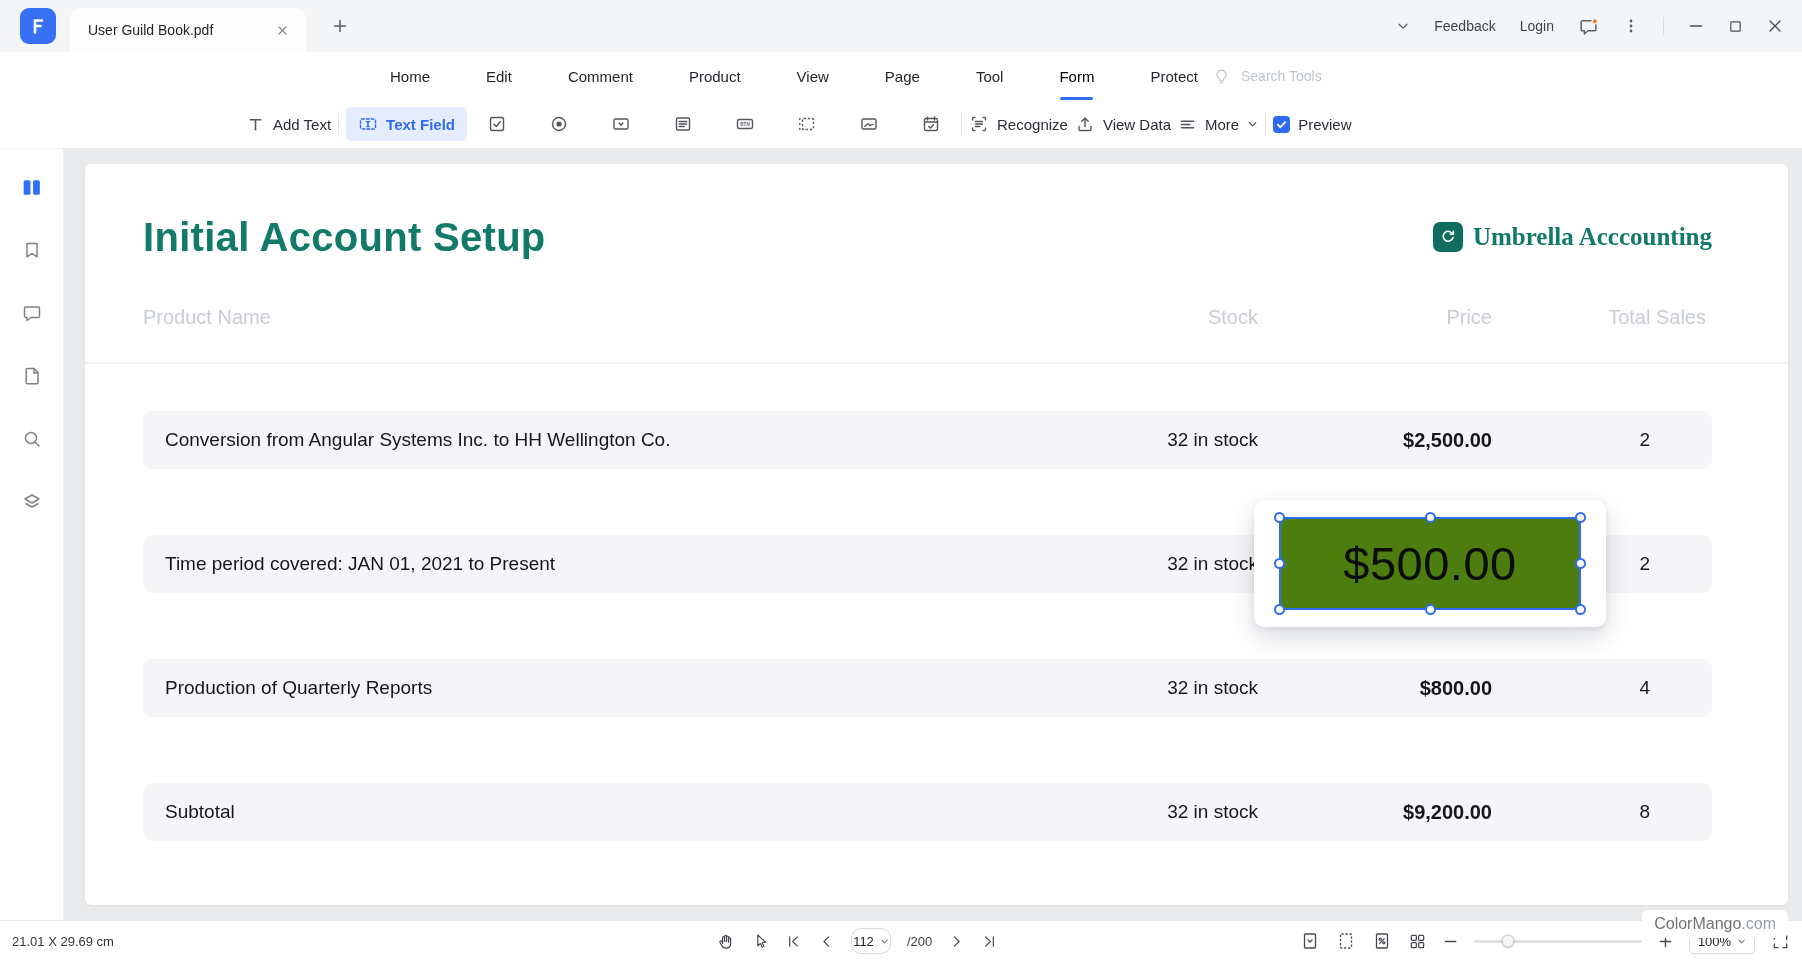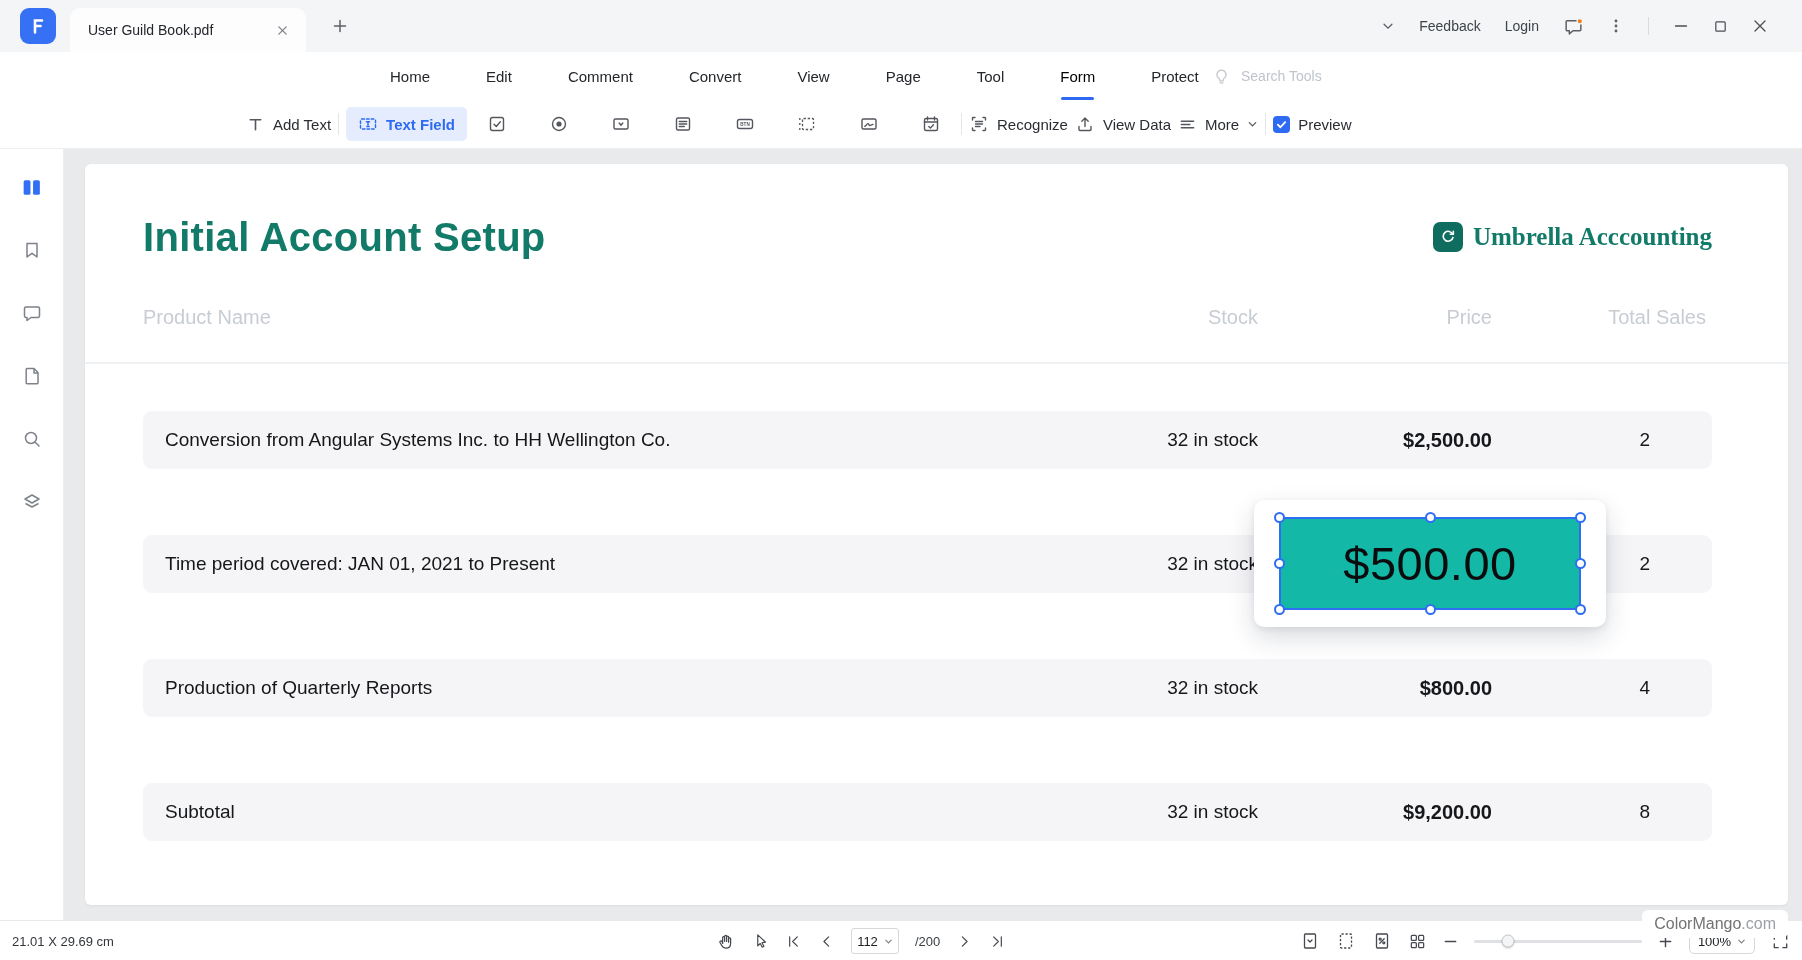--- a/index.html
+++ b/index.html
@@ -8,21 +8,21 @@
   .app{position:relative;width:1802px;height:960px;background:#f5f6f8}
   svg{display:block}
 
   
   .titlebar{position:absolute;top:0;left:0;width:100%;height:52px;display:flex;align-items:center;background:#f4f5f7}
   .logo{width:36px;height:36px;margin-left:20px;border-radius:9px;background:#3570f5;display:flex;align-items:center;justify-content:center;flex:0 0 auto}
   .tab{margin-left:14px;height:44px;align-self:flex-end;width:236px;background:#fdfdfe;border-radius:10px 10px 0 0;display:flex;align-items:center;padding:0 14px 0 18px}
   .tab-title{font-size:14px;color:#23262b;flex:1;white-space:nowrap;overflow:hidden}
   .tab-close{color:#7d828a;display:flex;align-items:center;justify-content:center;width:20px;height:20px;border-radius:4px}
   .newtab{margin-left:22px;color:#5b5f66;display:flex;align-items:center;justify-content:center;width:24px;height:24px;border-radius:4px}
-  .tb-right{margin-left:auto;display:flex;align-items:center;gap:24px;padding-right:34px;color:#5b5f66}
+  .tb-right{margin-left:auto;display:flex;align-items:center;gap:24px;padding-right:19px;color:#5b5f66}
   .tb-link{font-size:14px;color:#3f434a;cursor:default}
   .vdiv-tb{width:1px;height:18px;background:#d9dbdf}
 
   
   .menubar{position:absolute;top:52px;left:0;width:100%;height:48px;background:#ffffff;display:flex;align-items:stretch;padding-left:390px}
   .menu-items{display:flex;gap:56px}
   .menu-item{position:relative;display:flex;align-items:center;font-size:15px;color:#23262b}
   .menu-item.active{color:#000000;font-weight:400}
   .menu-item.active::after{content:"";position:absolute;left:1px;right:1px;bottom:0;height:3px;border-radius:2px;background:#2e6bf2}
   .search-tools{position:absolute;left:1212px;top:0;height:48px;display:flex;align-items:center;gap:10px}
@@ -58,33 +58,33 @@
   .h-total{text-align:right;padding-right:6px}
   .head-rule{position:absolute;left:0;right:0;top:198px;height:2px;background:#f0f1f3}
   .rows{position:absolute;left:58px;right:76px;top:247px;display:flex;flex-direction:column;gap:66px}
   .trow{height:58px;background:#f5f5f7;border-radius:9px;font-size:19px;color:#15171a}
   .cell-name{padding-left:22px}
   .cell-price{font-weight:700;font-size:20px}
   .cell-total{text-align:right;padding-right:62px}
 
   
   .field-card{position:absolute;left:1169px;top:336px;width:352px;height:127px;background:#fff;border-radius:10px;box-shadow:0 10px 26px rgba(20,30,55,.16),0 2px 6px rgba(20,30,55,.08)}
-  .field-box{position:absolute;left:25px;top:17px;right:25px;bottom:17px;background:#14b8a6;border:2px solid #2f6ef2;display:flex;align-items:center;justify-content:center}
+  .field-box{position:absolute;left:25px;top:17px;right:25px;bottom:17px;background:#4d7c0f;border:2px solid #2f6ef2;display:flex;align-items:center;justify-content:center}
   .field-value{font-size:47px;font-weight:500;color:#0b0c0e;letter-spacing:.5px}
   .handle{position:absolute;width:11px;height:11px;border-radius:50%;background:#fff;border:2px solid #2f6ef2}
   .h-nw{left:-7px;top:-7px}.h-n{left:calc(50% - 5.5px);top:-7px}.h-ne{right:-7px;top:-7px}
   .h-w{left:-7px;top:calc(50% - 5.5px)}.h-e{right:-7px;top:calc(50% - 5.5px)}
   .h-sw{left:-7px;bottom:-7px}.h-s{left:calc(50% - 5.5px);bottom:-7px}.h-se{right:-7px;bottom:-7px}
 
   
   .statusbar{position:absolute;bottom:0;left:0;width:100%;height:40px;background:#fff;border-top:1px solid #e8e9eb}
   .sb-left{position:absolute;left:12px;top:0;height:40px;display:flex;align-items:center;font-size:13px;color:#33363b}
   .sb-center{position:absolute;left:716px;top:0;height:40px;display:flex;align-items:center;gap:16px;color:#45484e}
   .sb-right{position:absolute;right:12px;top:0;height:40px;display:flex;align-items:center;gap:16px;color:#45484e}
-  .page-box{width:48px;height:26px;border:1px solid #d6d8dc;border-radius:3px;background:#fff;display:flex;align-items:center;justify-content:center;gap:6px;font-size:13px;color:#202326}
+  .page-box{width:40px;height:26px;border:1px solid #d6d8dc;border-radius:10px;background:#fff;display:flex;align-items:center;justify-content:center;gap:6px;font-size:13px;color:#202326}
   .zoom-box{width:66px;height:26px;border:1px solid #d6d8dc;border-radius:5px;background:#fff;display:flex;align-items:center;justify-content:center;gap:6px;font-size:13px;color:#202326}
   .sb-text{font-size:13px;color:#3c4043}
   .slider{width:168px;height:3px;background:#dfe1e4;border-radius:2px;position:relative}
   .slider-thumb{position:absolute;left:20%;top:50%;transform:translate(-50%,-50%);width:13px;height:13px;border-radius:50%;background:#f4f5f6;border:1px solid #c3c6cb;box-shadow:0 1px 2px rgba(0,0,0,.18)}
 
   .watermark{position:absolute;right:14px;bottom:22px;background:#fff;border-radius:6px;padding:5px 12px;font-size:16px;z-index:60;display:flex;align-items:center}
   .wm-brand{color:#737373}
   .wm-suffix{color:#9aa0a6}
 </style>
 </head>
@@ -149,21 +149,21 @@
           </svg>
       </span>
     </div>
   </header>
 
   <nav class="menubar">
     <div class="menu-items">
       <span class="menu-item">Home</span>
       <span class="menu-item">Edit</span>
       <span class="menu-item">Comment</span>
-      <span class="menu-item">Convert</span>
+      <span class="menu-item">Product</span>
       <span class="menu-item">View</span>
       <span class="menu-item">Page</span>
       <span class="menu-item">Tool</span>
       <span class="menu-item active">Form</span>
       <span class="menu-item">Protect</span>
     </div>
     <div class="search-tools">
       <span>
         <svg width="19" height="19" viewBox="0 0 20 20" fill="none" stroke="#c3c7ce" stroke-width="1.3" stroke-linecap="round">
             <path d="M10 3.2a4.8 4.8 0 00-2.8 8.7c.7.5 1.1 1.2 1.1 2v.6h3.4v-.6c0-.8.4-1.5 1.1-2A4.8 4.8 0 0010 3.2z"></path>

